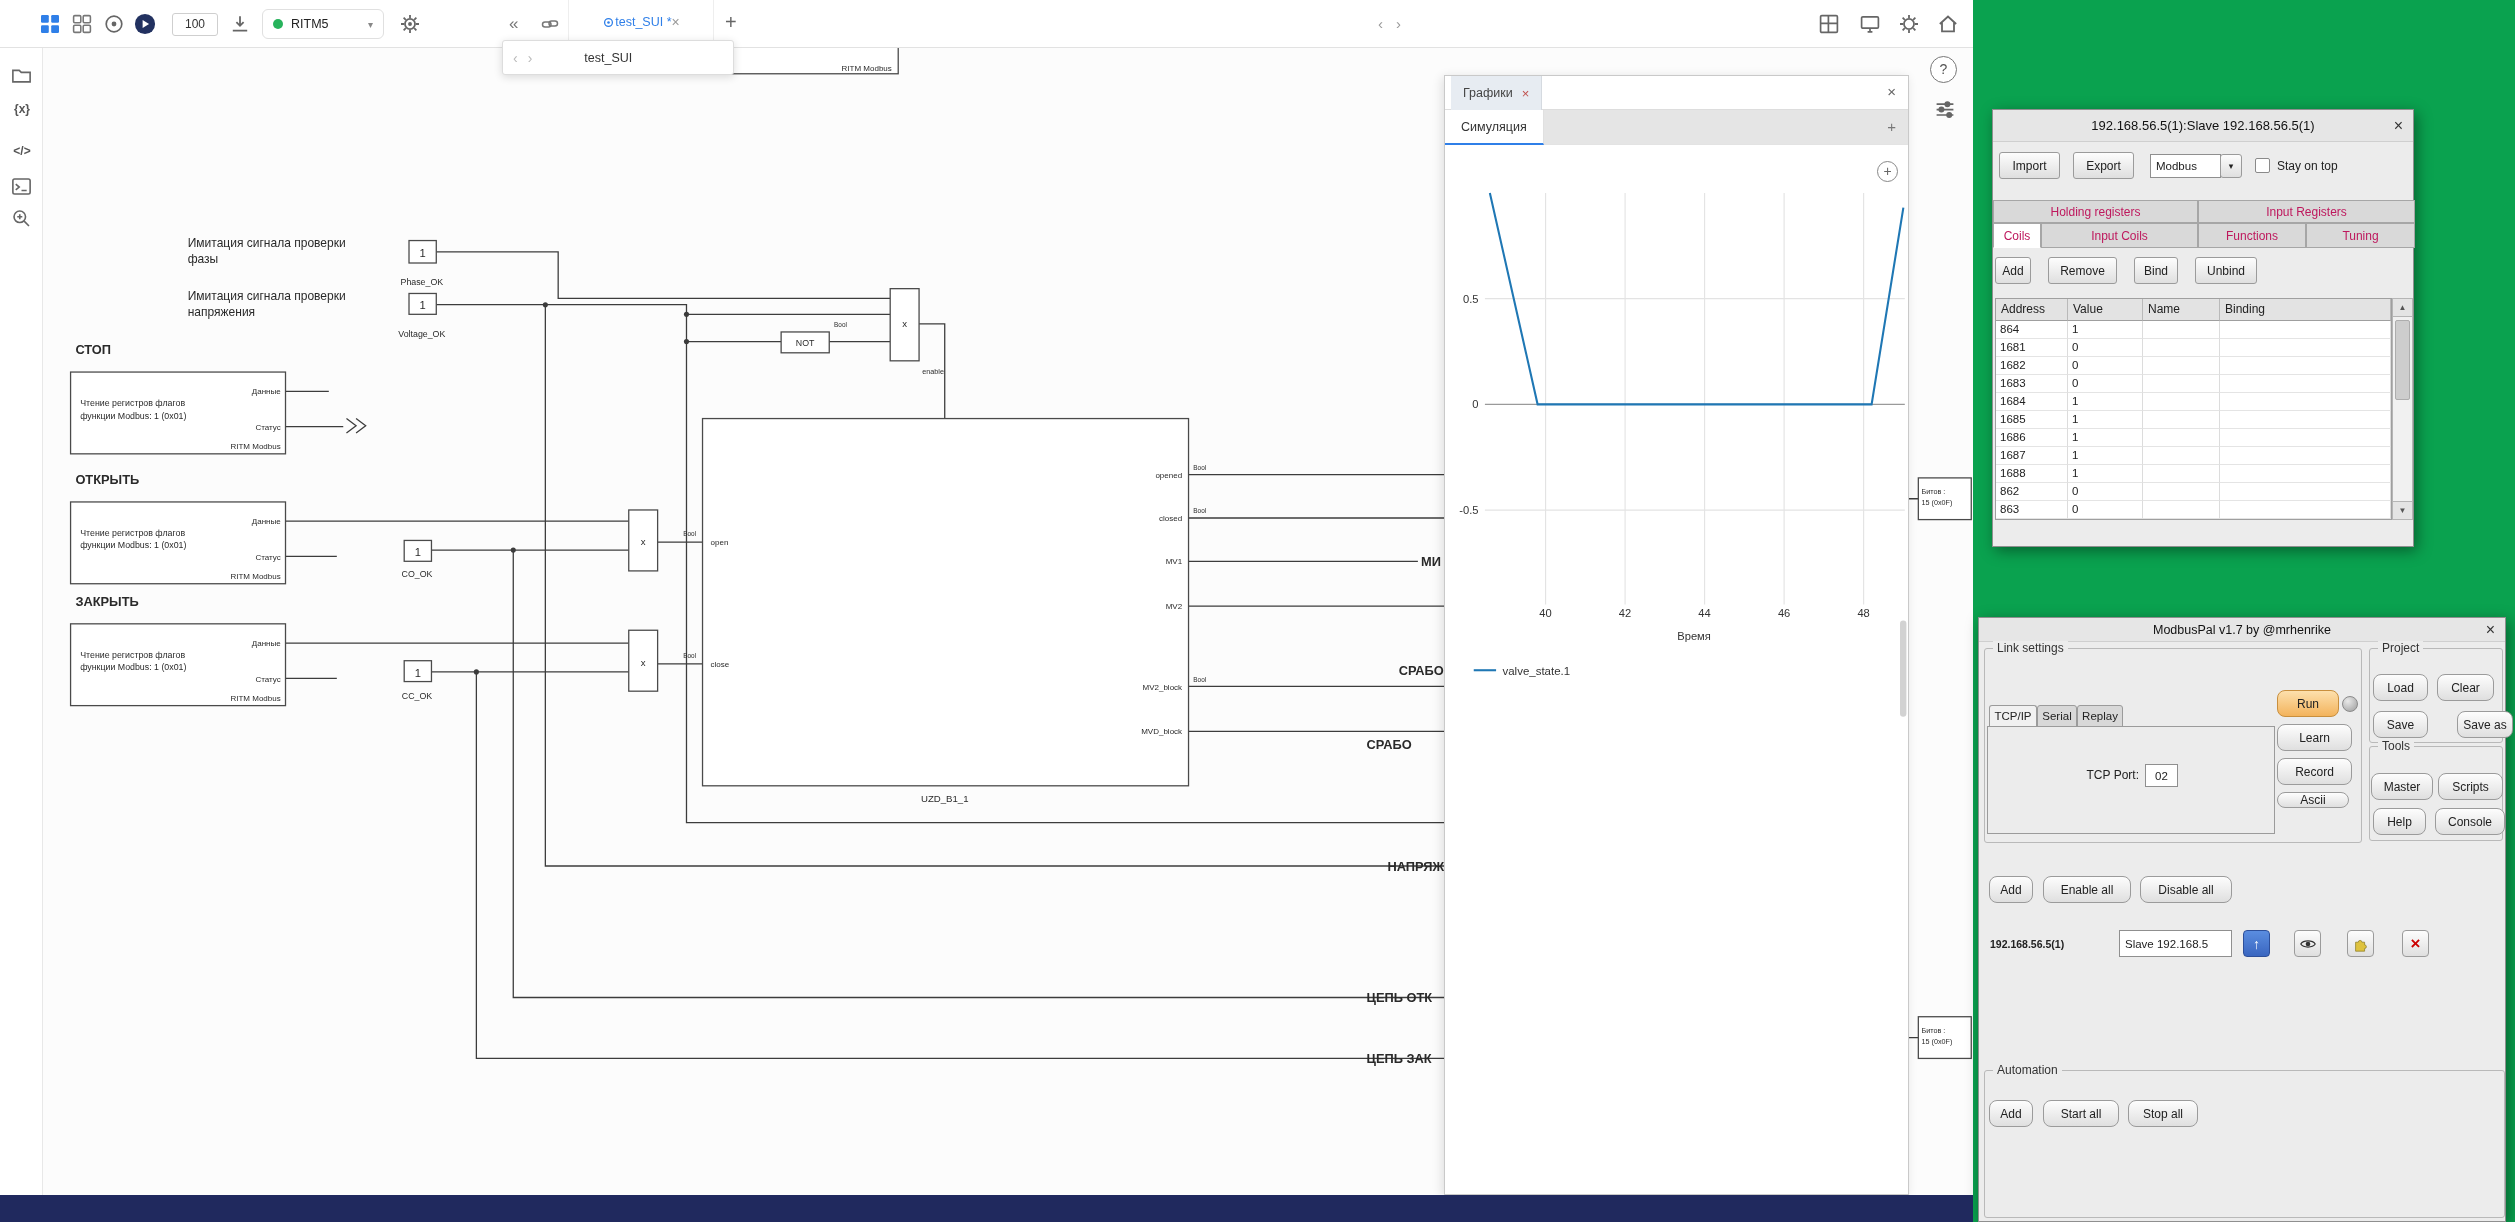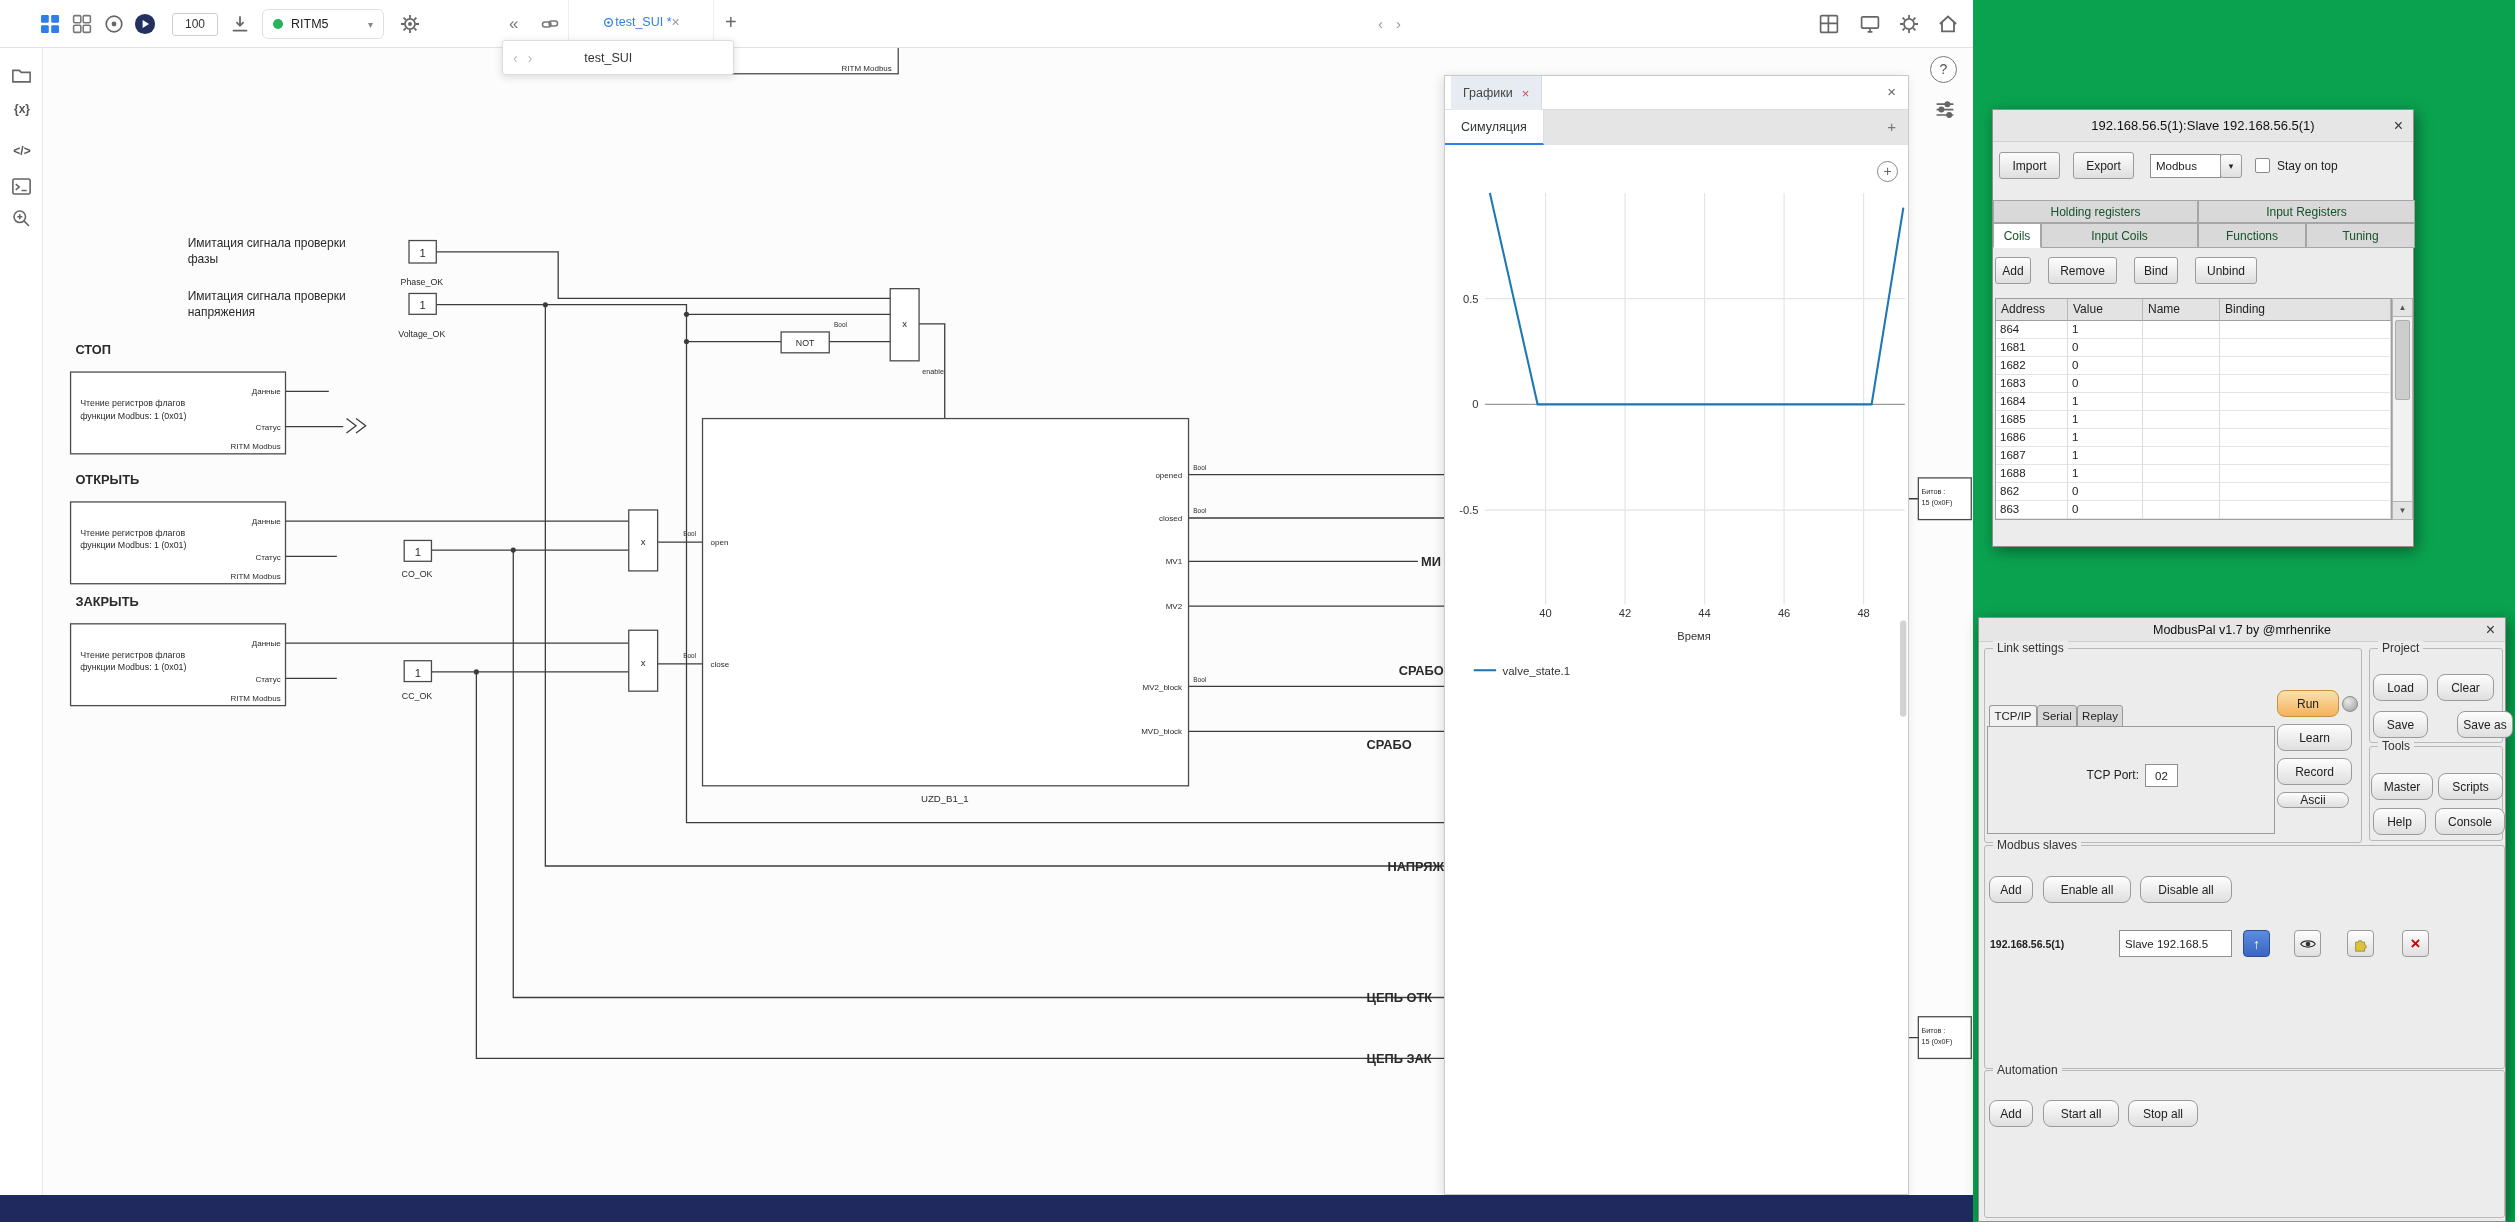--- a/index.html
+++ b/index.html
@@ -76,21 +76,21 @@
 
 
 .win{position:absolute;background:#ececec;border:1px solid #8f8f8f;box-shadow:3px 4px 14px rgba(0,0,0,.4);z-index:25}
 .win-title{position:relative;height:32px;background:#e6e6e6;border-bottom:1px solid #cfcfcf;
   display:flex;align-items:center;justify-content:center;font-size:13px;color:#111}
 .win-close{position:absolute;right:10px;top:50%;transform:translateY(-50%);font-size:16px;color:#333}
 .qbtn,.jbtn{position:absolute;display:flex;align-items:center;justify-content:center;font-size:12px;color:#222;
   background:linear-gradient(#fdfdfd,#dfdfdf);border:1px solid #9b9b9b;border-radius:3px}
 .jbtn{border-radius:8px}
 .qtab{position:absolute;display:flex;align-items:center;justify-content:center;font-size:12px;
-  background:#d9d9d9;border:1px solid #a6a6a6;color:#14532d}
+  background:#d9d9d9;border:1px solid #a6a6a6;color:#be185d}
 .qtab.sel{background:#fff;border-bottom-color:#fff}
 .srow{display:grid;grid-template-columns:72px 75px 77px 171px;height:18px;background:#fff}
 .srow .c{border-right:1px solid #dcdcdc;border-bottom:1px solid #e4e4e4;font-size:11.5px;line-height:17px;padding:0 4px;overflow:hidden}
 .srow .a{text-align:left}
 .shead{display:grid;grid-template-columns:72px 75px 77px 171px;height:22px;background:#e3e3e3}
 .shead .c{border-right:1px solid #b9b9b9;border-bottom:1px solid #9f9f9f;font-size:12px;line-height:21px;padding:0 5px}
 .grp{position:absolute;border:1px solid #b9b9b9;border-radius:3px}
 .glabel{position:absolute;top:-8px;left:8px;background:#ececec;padding:0 4px;font-size:12px;color:#333}
 .jtab{position:absolute;height:22px;display:flex;align-items:center;justify-content:center;font-size:11.5px;
   border:1px solid #9b9b9b;background:#d8d8d8;border-radius:3px 3px 0 0;color:#222}
@@ -565,23 +565,20 @@
     <div class="jbtn" style="left:478px;top:93px;width:56px;height:27px">Save as</div>
 
     <div class="grp" style="left:390px;top:128px;width:134px;height:95px">
       <span class="glabel">Tools</span>
     </div>
     <div class="jbtn" style="left:392px;top:155px;width:62px;height:27px">Master</div>
     <div class="jbtn" style="left:459px;top:155px;width:65px;height:27px">Scripts</div>
     <div class="jbtn" style="left:394px;top:190px;width:53px;height:27px">Help</div>
     <div class="jbtn" style="left:456px;top:190px;width:70px;height:27px">Console</div>
 
-    <div class="grp" style="left:5px;top:227px;width:521px;height:224px">
-      <span class="glabel">Modbus slaves</span>
-    </div>
     <div class="jbtn" style="left:10px;top:258px;width:44px;height:27px">Add</div>
     <div class="jbtn" style="left:64px;top:258px;width:88px;height:27px">Enable all</div>
     <div class="jbtn" style="left:161px;top:258px;width:92px;height:27px">Disable all</div>
 
     <span style="position:absolute;left:11px;top:320px;font-size:10.5px;font-weight:bold">192.168.56.5(1)</span>
     <div class="field" style="left:140px;top:312px;width:113px;height:27px">Slave 192.168.5</div>
     <div class="ibtn" style="left:264px;top:312px;background:linear-gradient(#5a8de0,#3a66c0);border-color:#2d4f9a;color:#fff;font-weight:bold;font-size:14px">
         <span>↑</span>
       </div>
     <div class="ibtn" style="left:315px;top:312px">

